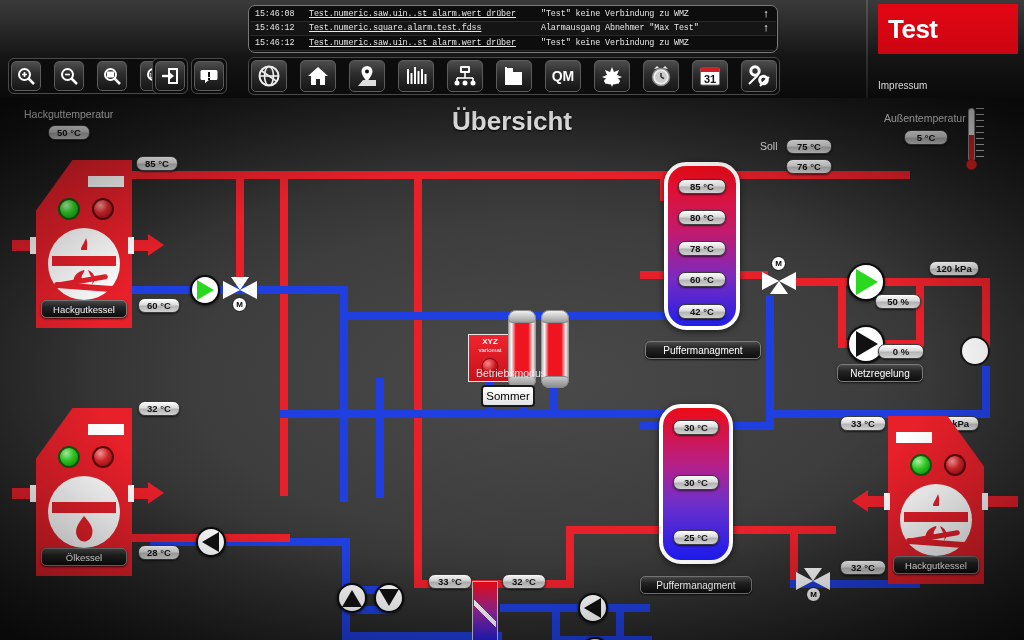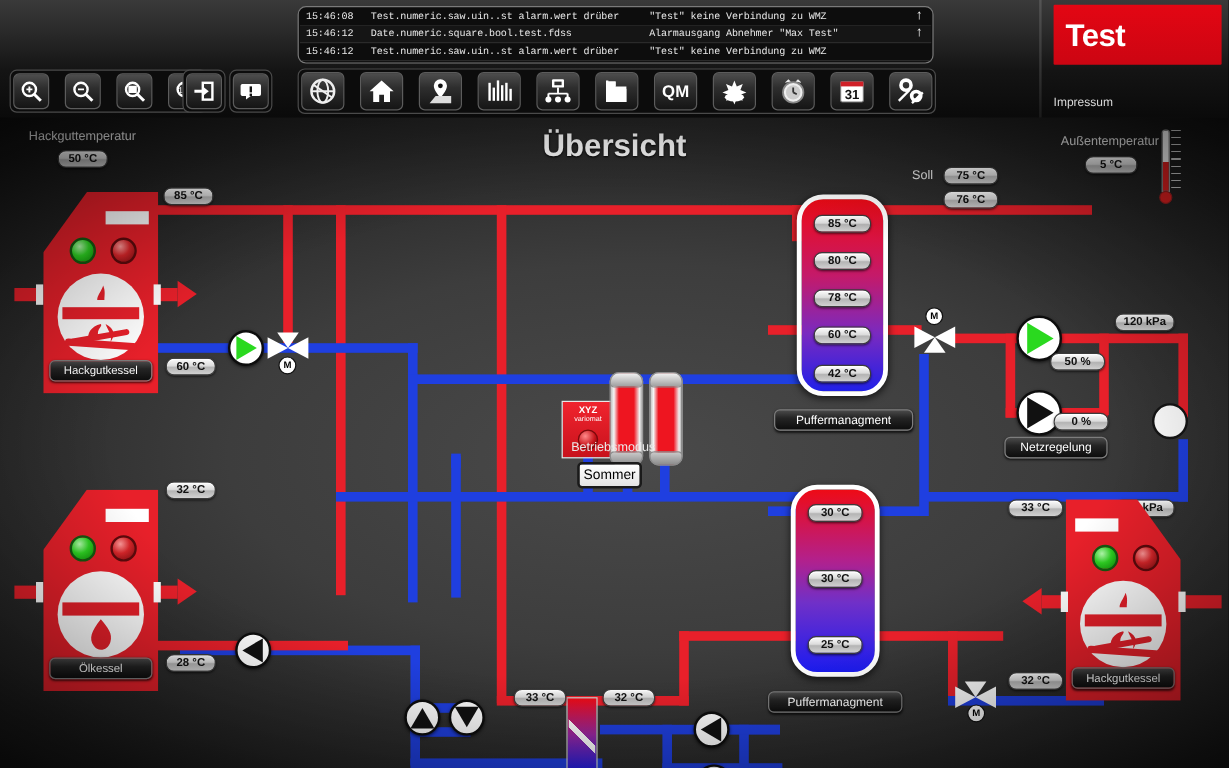--- a/index.html
+++ b/index.html
@@ -51,21 +51,21 @@
     padding: 1px; overflow: hidden;
   }
   .alarmrow {
     display: flex; align-items: center; height: 14.6px;
     font-family: "Liberation Mono", monospace; font-size: 8.4px;
     color: #e8e8e8; border-bottom: 1px solid #2a2a2a;
     padding: 0 2px 0 5px; letter-spacing: -.1px;
   }
   .alarmrow:nth-child(even) { background: #151515; }
   .alarmrow .a-time { width: 54px; flex: none; }
-  .alarmrow .a-tag  { width: 232px; flex: none; }
+  .alarmrow .a-tag  { width: 232px; flex: none; text-decoration: underline; }
   .alarmrow .a-msg  { flex: 1; }
   .alarmrow .a-arrow { width: 16px; flex: none; text-align: center; color: #fff; font-size: 11px; line-height: 10px; }
 
   
   .hoval {
     position: absolute; left: 878px; top: 4px; width: 140px; height: 50px;
     background: linear-gradient(180deg,#e30613,#cc0512);
     display: flex; align-items: center; padding-left: 10px;
     border-radius: 1px;
   }
@@ -347,21 +347,21 @@
 
     <div class="alarmbox">
       <div class="alarmrow">
         <span class="a-time">15:46:08</span>
         <span class="a-tag">Test.numeric.saw.uin..st alarm.wert drüber</span>
         <span class="a-msg">"Test" keine Verbindung zu WMZ</span>
         <span class="a-arrow">↑</span>
       </div>
       <div class="alarmrow">
         <span class="a-time">15:46:12</span>
-        <span class="a-tag">Date.numeric.square.bool.test.fdss</span>
+        <span class="a-tag">Test.numeric.square.alarm.test.fdss</span>
         <span class="a-msg">Alarmausgang Abnehmer "Max Test"</span>
         <span class="a-arrow">↑</span>
       </div>
       <div class="alarmrow">
         <span class="a-time">15:46:12</span>
         <span class="a-tag">Test.numeric.saw.uin..st alarm.wert drüber</span>
         <span class="a-msg">"Test" keine Verbindung zu WMZ</span>
         <span class="a-arrow"></span>
       </div>
     </div>

